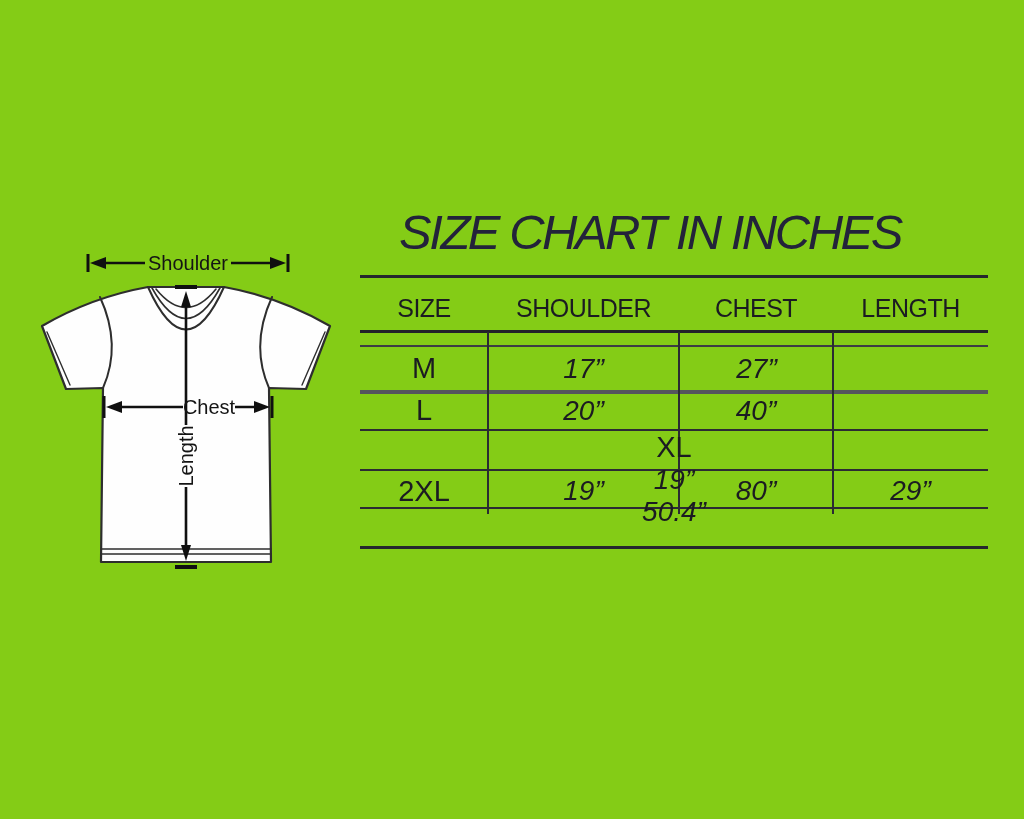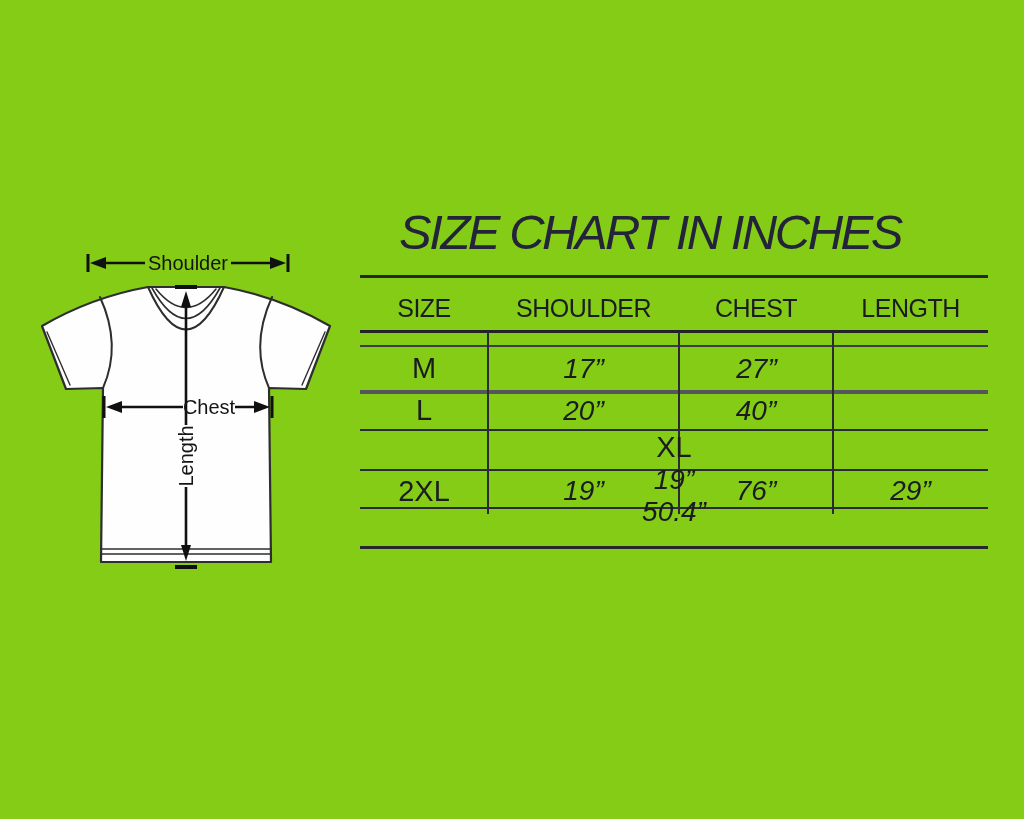--- a/index.html
+++ b/index.html
@@ -130,17 +130,17 @@
     <div class="c3 val-cell">40”</div>
   </div>
   <div class="trow row-xl">
     <div class="c1 size-cell">XL</div>
     <div class="c2 val-cell">19”</div>
     <div class="c4 val-cell">50.4”</div>
   </div>
   <div class="trow row-2xl">
     <div class="c1 size-cell">2XL</div>
     <div class="c2 val-cell">19”</div>
-    <div class="c3 val-cell">76”</div>
+    <div class="c3 val-cell">80”</div>
     <div class="c4 val-cell">29”</div>
   </div>
 
 </div>
 
 </body></html>

